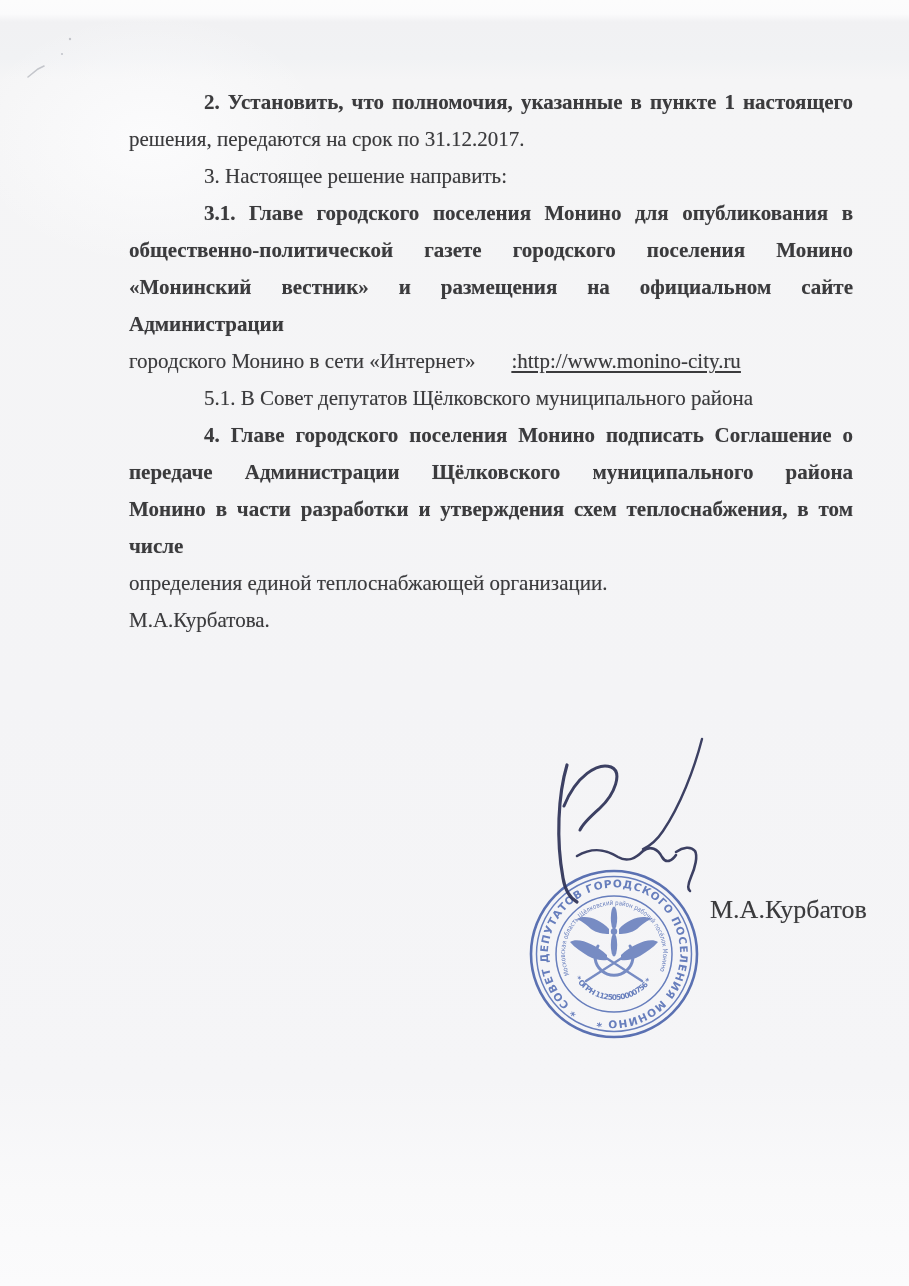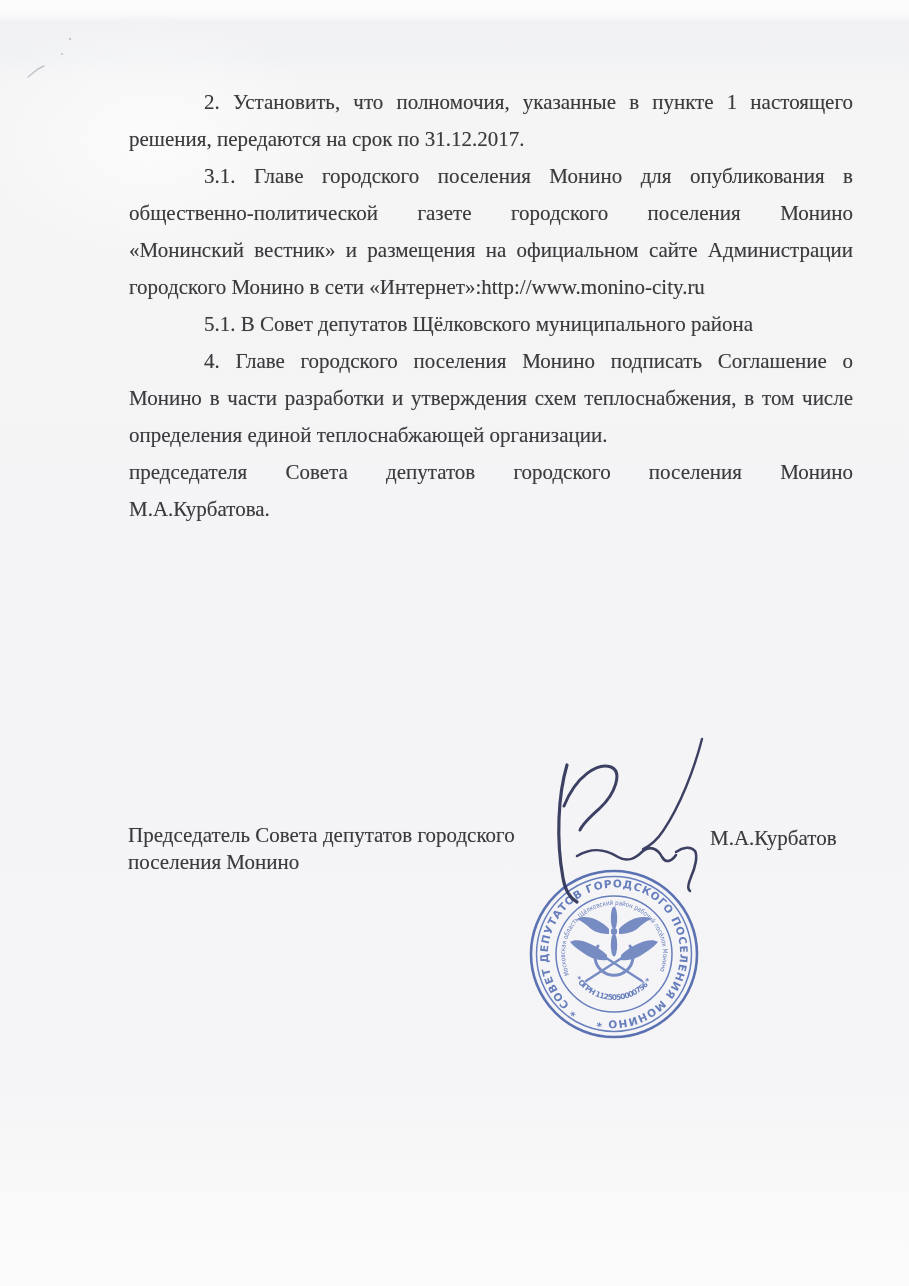--- a/index.html
+++ b/index.html
@@ -11,63 +11,60 @@
       linear-gradient(180deg,#fcfcfc 0px,#fbfbfc 14px,#f1f1f3 22px,#f1f2f4 58px,#f5f5f6 80px,#f4f4f6 700px,#f5f5f7 1080px,#f9f9fa 1190px,#fbfbfc 1286px);
     font-family:"Liberation Serif","DejaVu Serif",serif;
     color:#3b3b3d;
   }
   .body-text{
     position:absolute;left:129px;top:84px;width:724px;
     font-size:21px;line-height:37px;
     text-shadow:0 0 .7px rgba(70,70,75,.45);
   }
   .line{white-space:normal;}
-  .line.justify{text-align:justify;text-align-last:justify;}
+  .line.justify{text-align:justify;text-align-last:justify;font-weight:bold;}
   .line.indent{padding-left:75px;}
-  .underline{text-underline-offset:3px;}
+  .underline{text-decoration:underline;text-underline-offset:3px;margin-left:36px;}
   .sig-block{
     position:absolute;left:128px;top:822px;width:460px;
     font-size:21px;line-height:27px;
     text-shadow:0 0 .7px rgba(70,70,75,.45);
   }
   .sig-name{
-    position:absolute;left:710px;top:825px;
-    font-size:21px;line-height:27px;
+    position:absolute;left:710px;top:896px;
+    font-size:26px;line-height:27px;
     text-shadow:0 0 .7px rgba(70,70,75,.45);
   }
   .ink-overlay{position:absolute;left:0;top:0;pointer-events:none;}
   .stamp-svg{position:absolute;left:528px;top:868px;opacity:.92;filter:blur(.3px);}
   .stamp-outer-text{font-family:"DejaVu Sans","Liberation Sans",sans-serif;font-weight:bold;font-size:10.6px;}
   .stamp-inner-top{font-family:"DejaVu Sans","Liberation Sans",sans-serif;font-size:6.6px;}
   .stamp-inner-bottom{font-family:"DejaVu Sans","Liberation Sans",sans-serif;font-weight:bold;font-size:7.6px;}
 </style>
 </head>
 <body style="color: rgb(59, 59, 61);">
 
 <div class="page">
 
   <div class="body-text">
       <div class="line justify indent"><span>2. Установить, что полномочия, указанные в пункте 1 настоящего</span></div>
       <div class="line"><span>решения, передаются на срок по 31.12.2017.</span></div>
+      <div class="line indent"><span>3. Настоящее решение направить:</span></div>
       <div class="line justify indent"><span>3.1. Главе городского поселения Монино для опубликования в</span></div>
       <div class="line justify"><span>общественно-политической газете городского поселения Монино</span></div>
       <div class="line justify"><span>«Монинский вестник» и размещения на официальном сайте Администрации</span></div>
       <div class="line"><span>городского Монино в сети «Интернет»</span><span class="underline">:http://www.monino-city.ru</span></div>
       <div class="line indent"><span>5.1. В Совет депутатов Щёлковского муниципального района</span></div>
       <div class="line justify indent"><span>4. Главе городского поселения Монино подписать Соглашение о</span></div>
+      <div class="line justify"><span>передаче Администрации Щёлковского муниципального района</span></div>
       <div class="line justify"><span>Монино в части разработки и утверждения схем теплоснабжения, в том числе</span></div>
       <div class="line"><span>определения единой теплоснабжающей организации.</span></div>
-      <div class="line justify"><span>председателя Совета депутатов городского поселения Монино</span></div>
       <div class="line"><span>М.А.Курбатова.</span></div>
     </div>
 
-  <div class="sig-block">
-    <div>Председатель Совета депутатов городского</div>
-    <div>поселения Монино</div>
-  </div>
   <div class="sig-name">М.А.Курбатов</div>
 
   <svg class="stamp-svg" width="172" height="172" viewBox="0 0 172 172">
     <g id="stamp-group" fill="none" stroke="#5b74b8">
       <circle cx="86" cy="86" r="83" stroke-width="2.6" stroke="#4e66ad"></circle>
       <circle cx="86" cy="86" r="77.5" stroke-width="1.5"></circle>
       <circle cx="86" cy="86" r="58" stroke-width="1.5"></circle>
 
       <path id="stampOuterPath" d="M 50.2,143.2 A 67.5,67.5 0 0,1 121.8,28.8 A 67.5,67.5 0 0,1 50.2,143.2" fill="none" stroke="none"></path>
       <path id="stampInnerTopPath" d="M 41.6,106.7 A 49,49 0 1,1 130.4,106.7" fill="none" stroke="none"></path>

